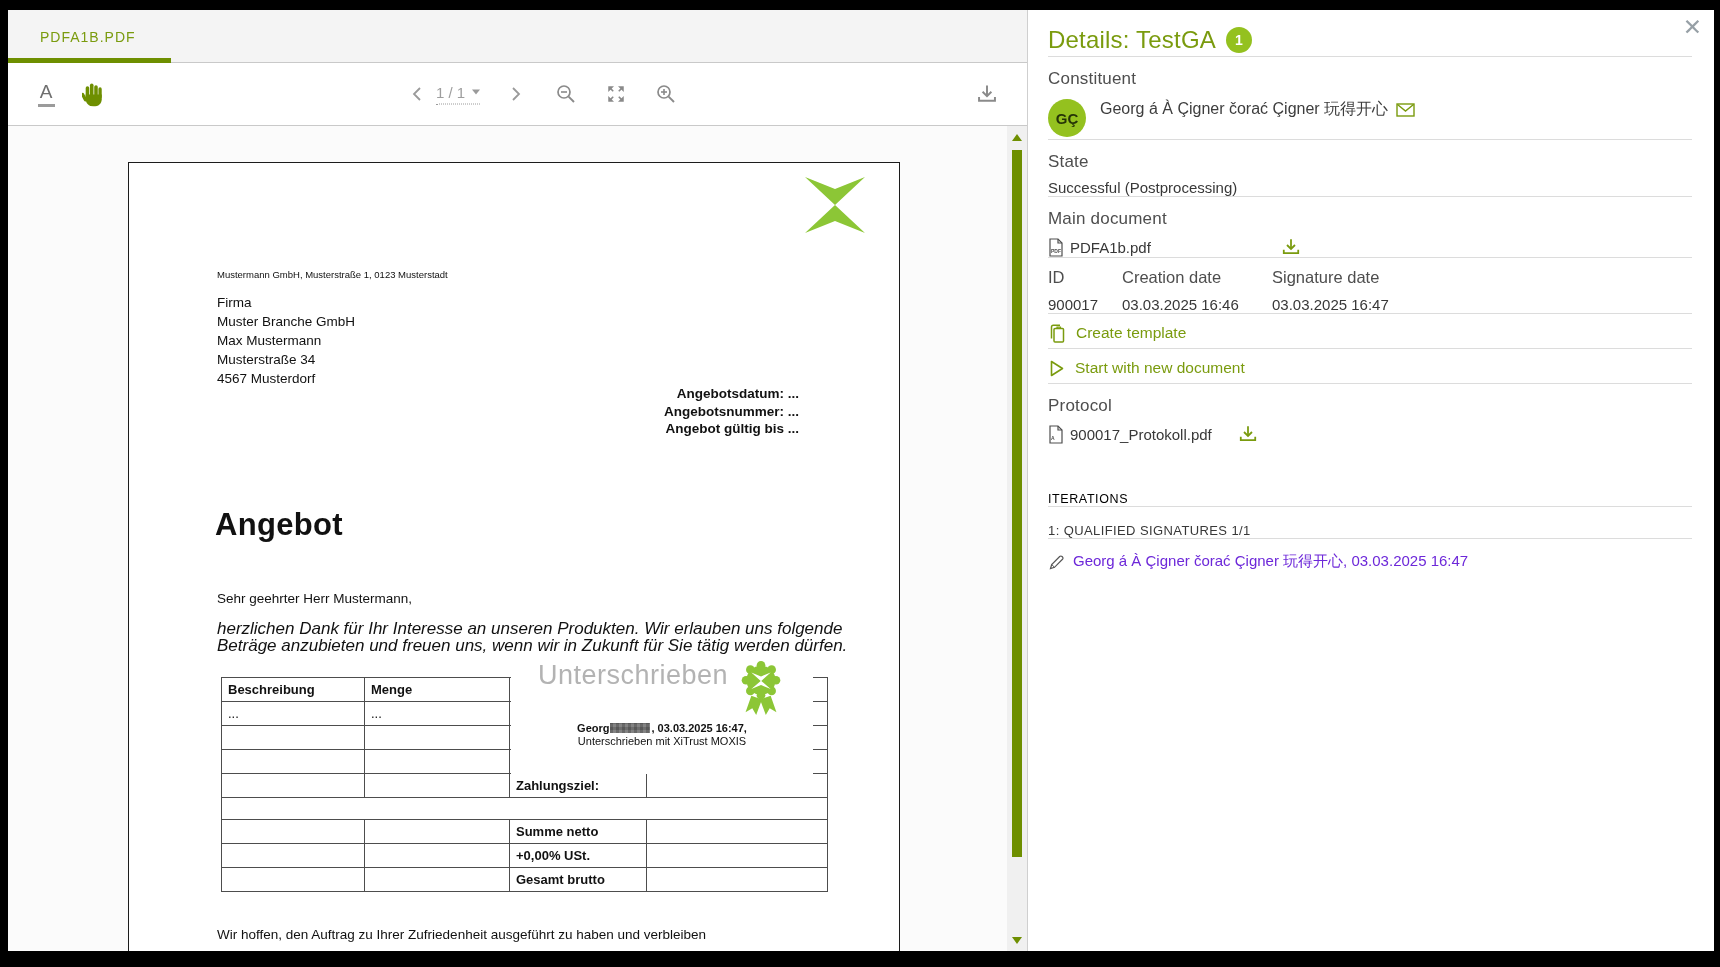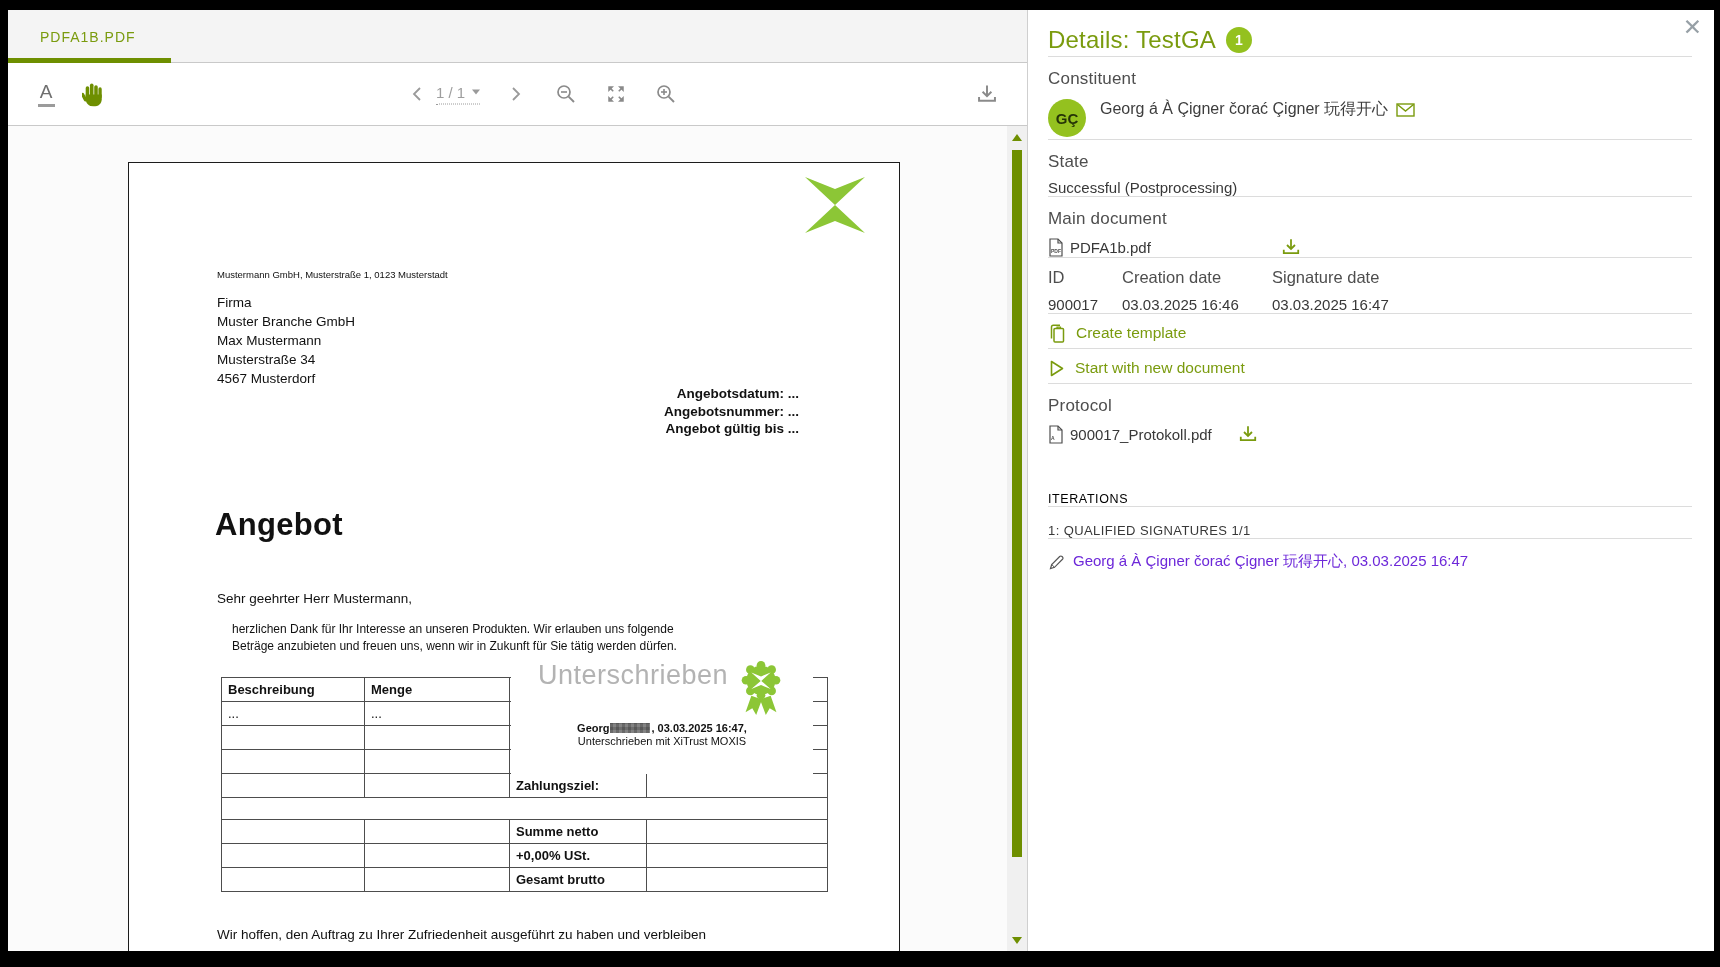--- a/index.html
+++ b/index.html
@@ -39,21 +39,21 @@
   .vthumb{position:absolute;left:5px;top:24px;width:10px;height:707px;background:#6e8f00;cursor:grab;}
 
   
   .page{position:absolute;left:120px;top:36px;width:770px;height:840px;background:#fff;border:1px solid #1c1c1c;color:#111;}
   .logo{position:absolute;top:14px;right:34px;}
   .sender{position:absolute;left:88px;top:106px;font-size:9.5px;color:#101010;}
   .recipient{position:absolute;left:88px;top:130px;font-size:13.5px;line-height:19px;}
   .pdfmeta{position:absolute;right:100px;top:222px;text-align:right;font-size:13.5px;font-weight:bold;line-height:17.5px;}
   .pdfheading{position:absolute;left:86px;top:344px;font-size:31px;font-weight:bold;letter-spacing:.3px;}
   .salutation{position:absolute;left:88px;top:428px;font-size:13.5px;}
-  .bodytext{position:absolute;left:103px;top:458px;font-size:12px;line-height:16.5px;}
+  .bodytext{position:absolute;left:88px;top:458px;font-size:17px;line-height:16.5px;font-style:italic;}
   .closing{position:absolute;left:88px;top:764px;font-size:13.5px;}
 
   table.offer{position:absolute;left:92px;top:514px;width:578px;border-collapse:collapse;table-layout:fixed;font-size:13px;}
   table.offer td{border:1px solid #4d4d4d;height:23px;padding:0 0 0 6px;overflow:visible;white-space:nowrap;}
   table.offer td.b{font-weight:bold;}
   table.offer tr.gap td{border-left:1px solid #4d4d4d;border-right:1px solid #4d4d4d;border-top:1px solid #4d4d4d;border-bottom:1px solid #4d4d4d;height:21px;}
   .c1{width:136px;} .c2{width:138px;margin-left:28px;} .c3{width:130px;} .c4{width:174px;}
 
   
   .stamp{position:absolute;left:382px;top:493px;width:302px;height:118px;background:#fff;}

